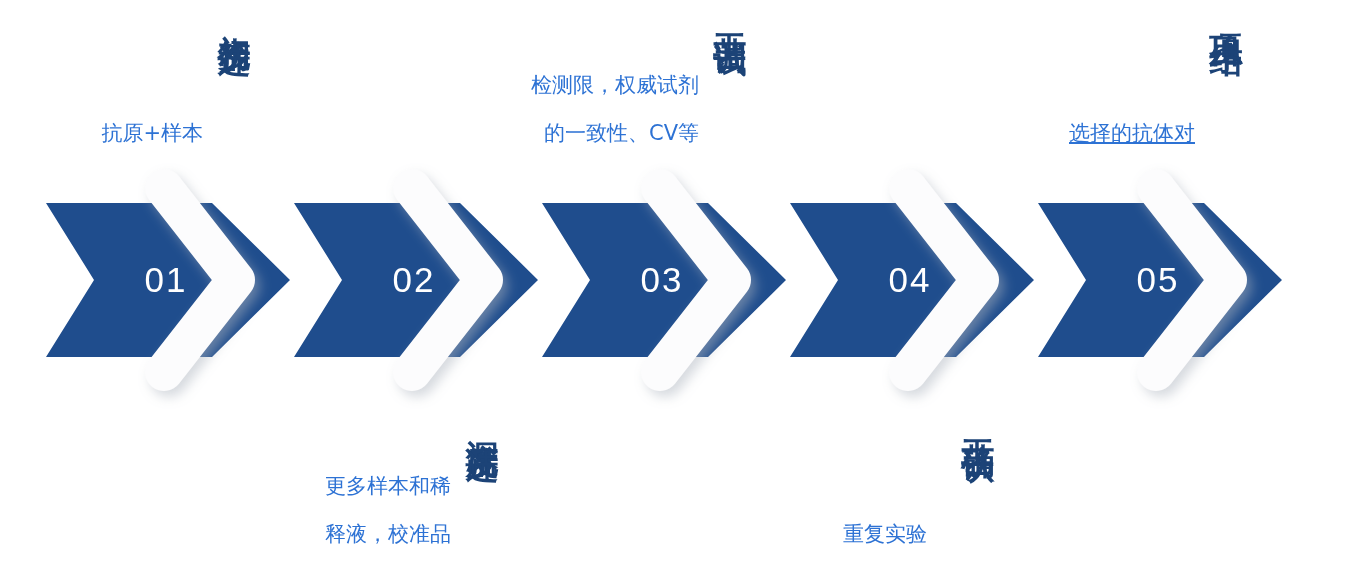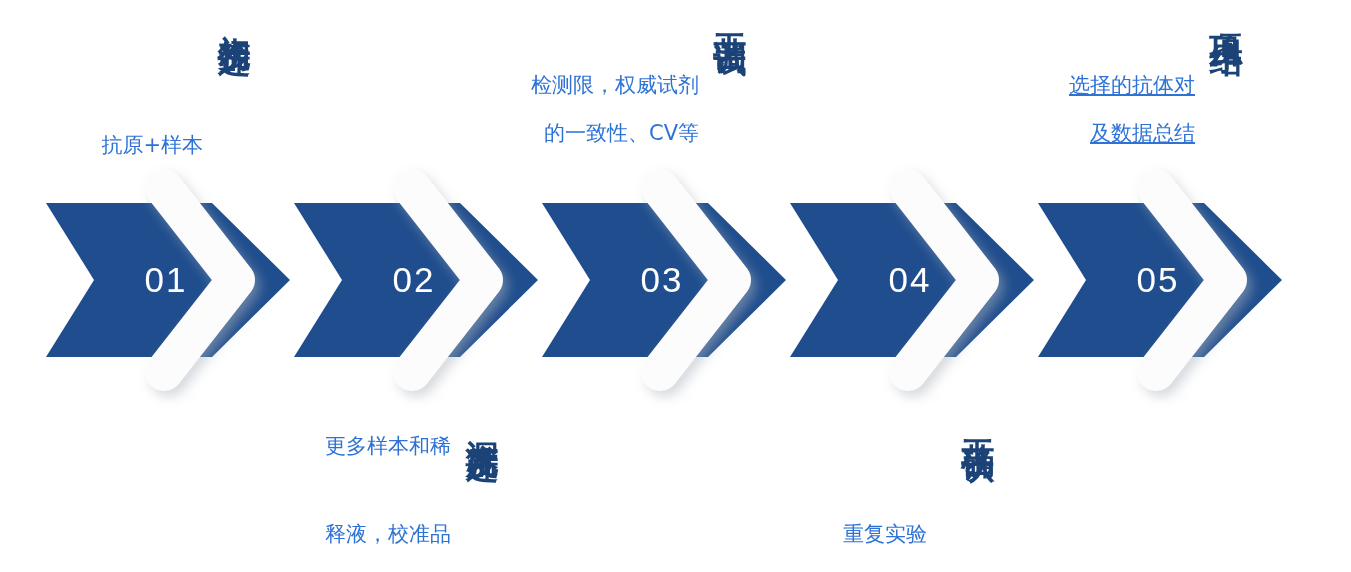--- a/index.html
+++ b/index.html
@@ -112,41 +112,40 @@
       <text class="num" x="120" y="292">04</text>
     </g>
 
     <g transform="translate(1038,0)">
       <polygon class="arrow-fill" points="0,203 166,203 244,280 166,357 0,357 48,280"></polygon>
       <path class="chev" d="M118,188 L190,280 L118,372" filter="url(#chevShadow)"></path>
       <text class="num" x="120" y="292">05</text>
     </g>
   </svg>
 
-  <div class="hlines top-block" style="right:1148px;margin-top:12px;">
+  <div class="hlines top-block" style="right:1148px;">
     <div>抗原+样本</div>
   </div>
   <div class="vlabel top-block" style="left:211px;">初步筛选</div>
 
-  <div class="hlines bottom-block" style="right:900px;gap:40px;">
+  <div class="hlines bottom-block" style="right:900px;">
     <div>更多样本和稀</div>
     <div>释液，校准品</div>
   </div>
   <div class="vlabel bottom-block" style="left:459px;">深度筛选</div>
 
   <div class="hlines top-block" style="right:652px;">
     <div>检测限，权威试剂</div>
     <div>的一致性、CV等</div>
   </div>
   <div class="vlabel top-block" style="left:707px;">工艺调试</div>
 
   <div class="hlines bottom-block" style="right:424px;align-items:flex-end;">
     <div>重复实验</div>
   </div>
   <div class="vlabel bottom-block" style="left:955px;">工艺确认</div>
 
   <div class="hlines top-block" style="right:156px;text-decoration:underline;">
     <div>选择的抗体对</div>
-    <div>及数据总结</div>
   </div>
   <div class="vlabel top-block" style="left:1203px;">项目小结</div>
 
 </div>
 
 </body></html>

